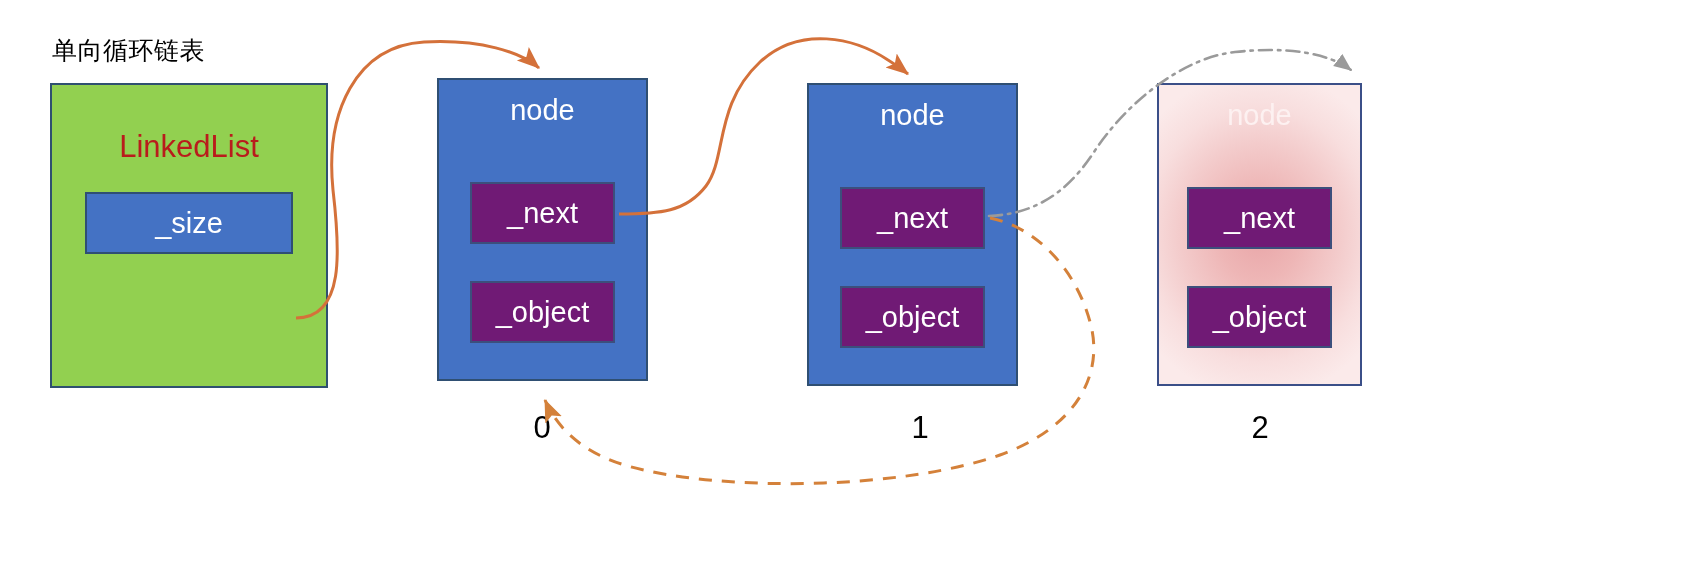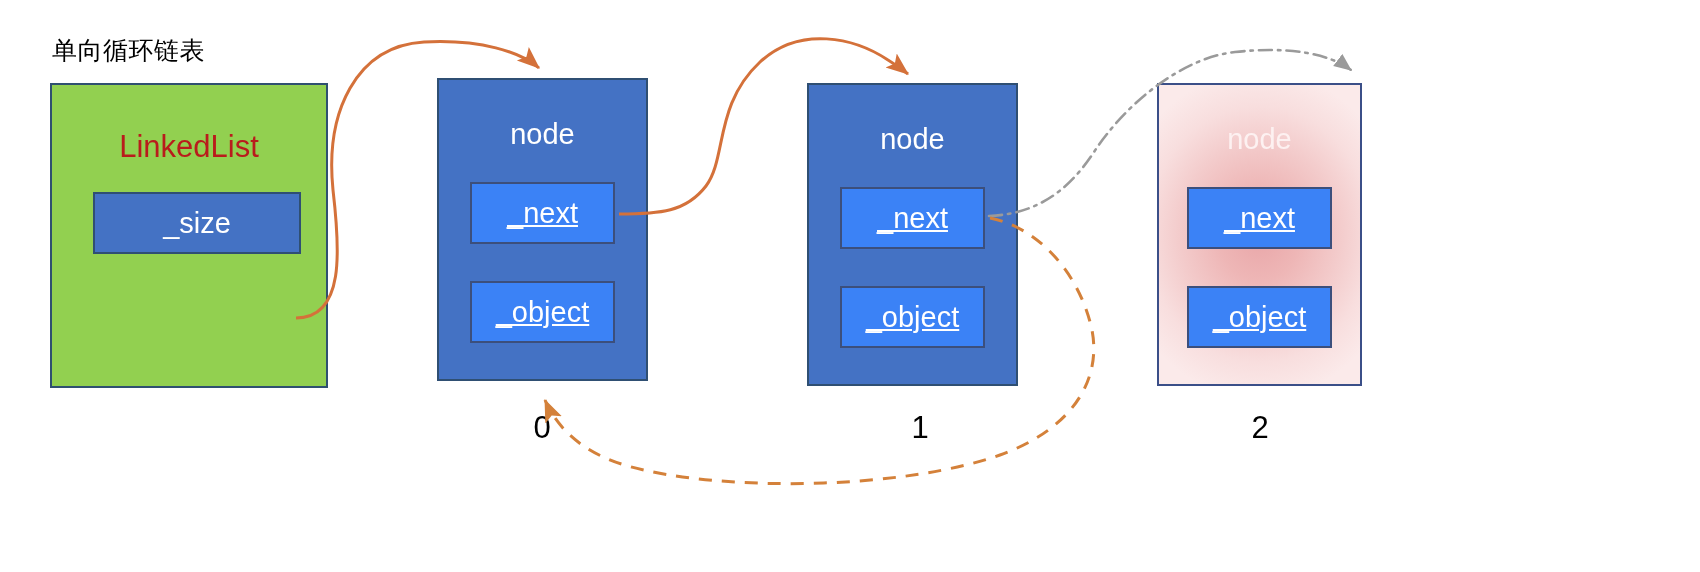--- a/index.html
+++ b/index.html
@@ -63,46 +63,44 @@
     box-sizing: border-box;
     display: flex;
     align-items: center;
     justify-content: center;
     color: #ffffff;
     font-size: 29px;
   }
   .field-blue {
     background: #4472c4;
     border: 2px solid #2f4f73;
-    margin-left: 8px;
   }
   .field-yellow {
-    background: #3b82f6;
+    background: #701a75;
     border: 2px solid #3c4f7c;
-    text-decoration: underline;
   }
   
   .f-size  { left: 85px;  top: 192px; width: 208px; height: 62px; }
   .f-first { left: 85px;  top: 285px; width: 208px; height: 62px; }
 
   
   .node-box {
     background: #4472c4;
     border: 2px solid #2f4f73;
   }
   .node-0 { left: 437px;  top: 78px;  width: 211px; height: 303px; }
   .node-1 { left: 807px;  top: 83px;  width: 211px; height: 303px; }
   .node-2 {
     left: 1157px; top: 83px; width: 205px; height: 303px;
     border: 2px solid #3b4f88;
     background: radial-gradient(ellipse 72% 55% at 50% 50%,
                  #e9a6a8 0%, #eeb6b6 28%, #f3cbcb 55%, #f8dede 78%, #fbeaea 100%);
   }
   .node-label {
-    margin-top: 40px;
+    margin-top: 16px;
     font-size: 29px;
     color: #ffffff;
     line-height: 1;
   }
   .node-2 .node-label { color: #fdf1f1; }
 
   .n0-next   { left: 470px;  top: 182px; width: 145px; height: 62px; }
   .n0-object { left: 470px;  top: 281px; width: 145px; height: 62px; }
   .n1-next   { left: 840px;  top: 187px; width: 145px; height: 62px; }
   .n1-object { left: 840px;  top: 286px; width: 145px; height: 62px; }

